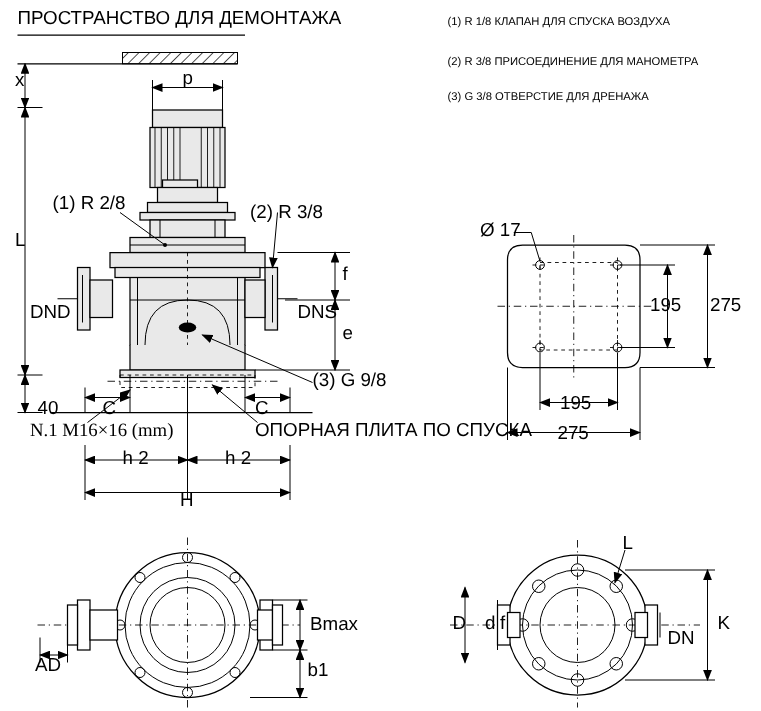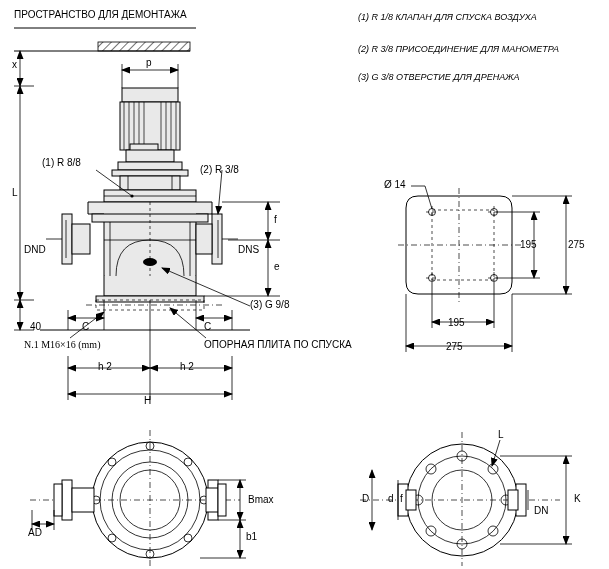--- a/index.html
+++ b/index.html
@@ -1,18 +1,18 @@
 <!DOCTYPE html>
 <html><head>
 <meta charset="utf-8">
 <style>
   html,body{margin:0;padding:0;background:#fff;}
   body{width:609px;height:569px;position:relative;font-family:"Liberation Sans",sans-serif;color:#000;overflow:hidden;}
-  .lbl{position:absolute;font-size:10px;line-height:10px;white-space:nowrap;}
-  .note{position:absolute;font-size:9px;line-height:11px;white-space:nowrap;font-style:italic;}
+  .lbl{position:absolute;font-size:15px;line-height:10px;white-space:nowrap;}
+  .note{position:absolute;font-size:9px;line-height:11px;white-space:nowrap;}
   svg{position:absolute;left:0;top:0;}
   .ln{stroke:#000;fill:none;}
   .th{stroke-width:1;}
   .thin{stroke-width:.8;}
   .dash{stroke-dasharray:6 3 1 3;stroke-width:.7;}
   .dd{stroke-dasharray:3 3;stroke-width:.7;}
   .fillg{fill:#e9e9e9;stroke:#000;stroke-width:1;}
   .fillw{fill:#fff;stroke:#000;stroke-width:1;}
   .fillb{fill:#000;}
   .hatch{fill:url(#hatchpat);stroke:#000;stroke-width:.8;}
@@ -275,37 +275,37 @@
 
 <div class="lbl" style="left:14px;top:10px;">ПРОСТРАНСТВО ДЛЯ ДЕМОНТАЖА</div>
 
 <div class="note" style="left:358px;top:12px;">(1) R 1/8 КЛАПАН ДЛЯ СПУСКА ВОЗДУХА</div>
 <div class="note" style="left:358px;top:44px;">(2) R 3/8 ПРИСОЕДИНЕНИЕ ДЛЯ МАНОМЕТРА</div>
 <div class="note" style="left:358px;top:72px;">(3) G 3/8 ОТВЕРСТИЕ ДЛЯ ДРЕНАЖА</div>
 
 <div class="lbl" style="left:12px;top:60px;">x</div>
 <div class="lbl" style="left:12px;top:188px;">L</div>
 <div class="lbl" style="left:146px;top:58px;">p</div>
-<div class="lbl" style="left:42px;top:158px;">(1)  R  8/8</div>
+<div class="lbl" style="left:42px;top:158px;">(1)  R  2/8</div>
 <div class="lbl" style="left:200px;top:152px;margin-top:13px;">(2)  R  3/8</div>
 <div class="lbl" style="left:24px;top:245px;text-align:right;">DND</div>
 <div class="lbl" style="left:238px;top:245px;">DNS</div>
 <div class="lbl" style="left:274px;top:215px;">f</div>
 <div class="lbl" style="left:274px;top:262px;">e</div>
 <div class="lbl" style="left:30px;top:322px;">40</div>
 <div class="lbl" style="left:82px;top:322px;">C</div>
 <div class="lbl" style="left:204px;top:322px;">C</div>
 <div class="lbl" style="left:250px;top:300px;">(3)  G  9/8</div>
 <div class="lbl" style="left:24px;top:340px;font-family:Liberation Serif, serif;">N.1  M16×16 (mm)</div>
 <div class="lbl" style="left:204px;top:340px;">ОПОРНАЯ ПЛИТА ПО СПУСКА</div>
 <div class="lbl" style="left:98px;top:362px;">h 2</div>
 <div class="lbl" style="left:180px;top:362px;">h 2</div>
 <div class="lbl" style="left:144px;top:396px;">H</div>
 
-<div class="lbl" style="left:384px;top:180px;">Ø 14</div>
+<div class="lbl" style="left:384px;top:180px;">Ø 17</div>
 <div class="lbl" style="left:520px;top:240px;">195</div>
 <div class="lbl" style="left:568px;top:240px;">275</div>
 <div class="lbl" style="left:448px;top:318px;">195</div>
 <div class="lbl" style="left:446px;top:342px;">275</div>
 
 <div class="lbl" style="left:248px;top:495px;">Bmax</div>
 <div class="lbl" style="left:246px;top:532px;">b1</div>
 <div class="lbl" style="left:28px;top:528px;">AD</div>
 
 <div class="lbl" style="left:498px;top:430px;">L</div>

